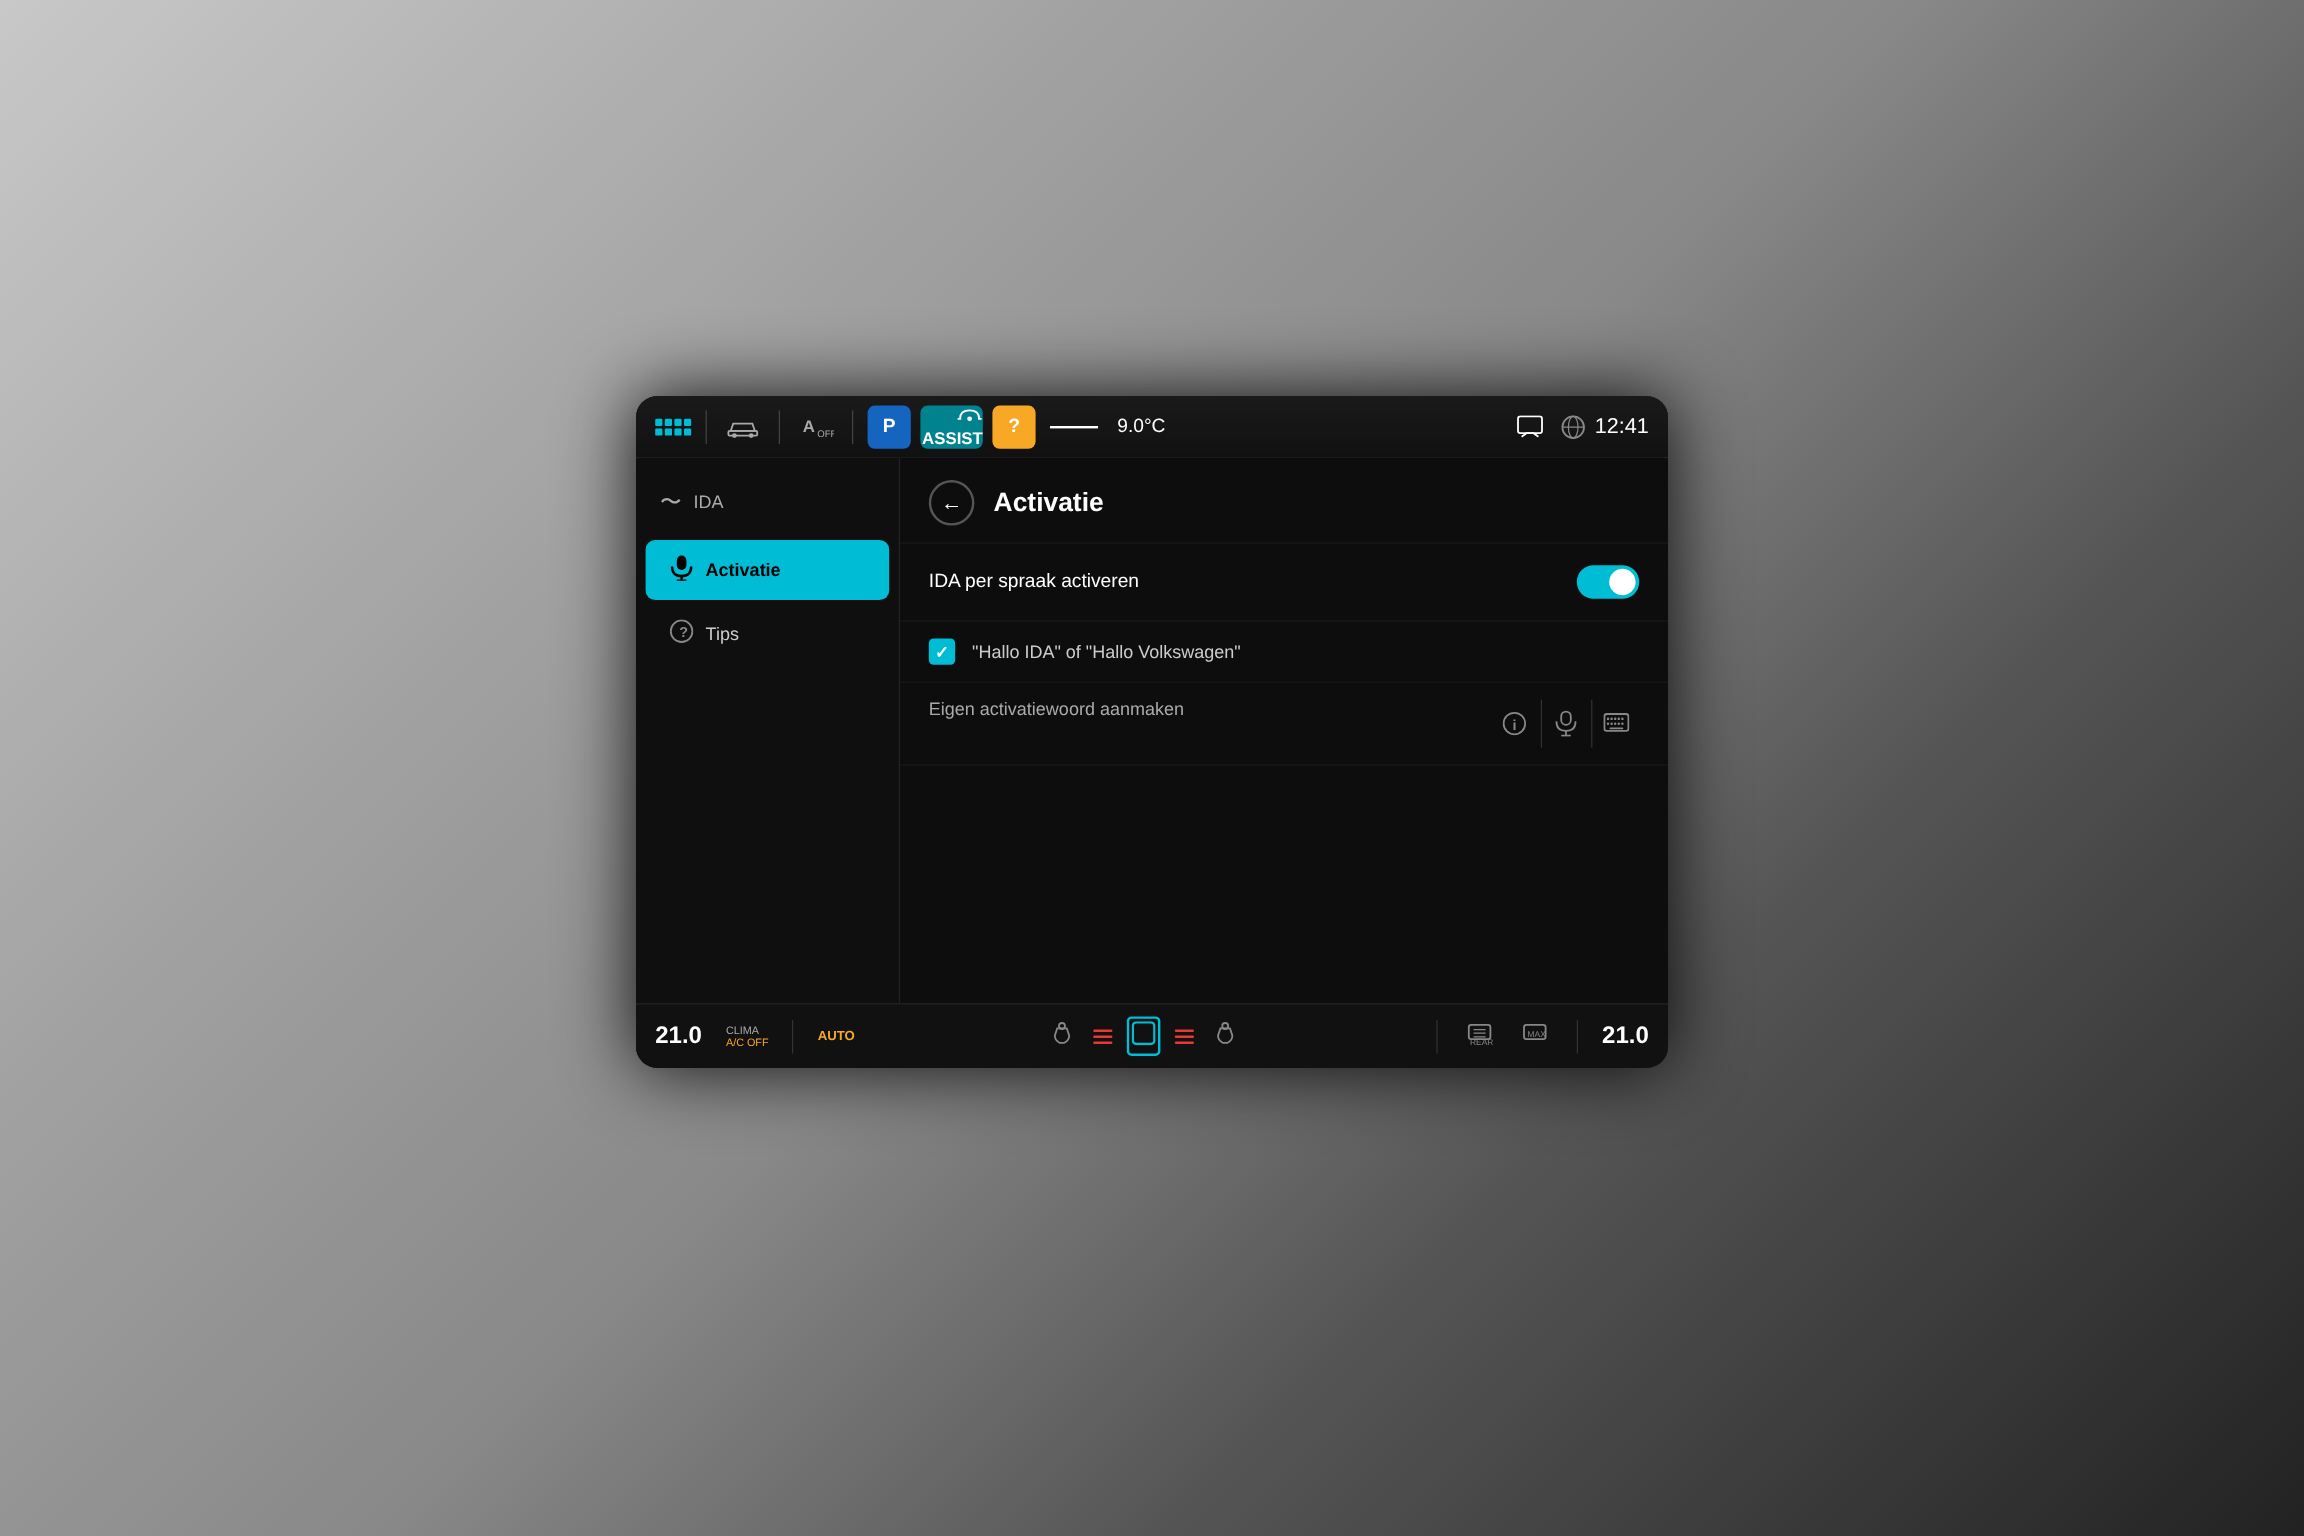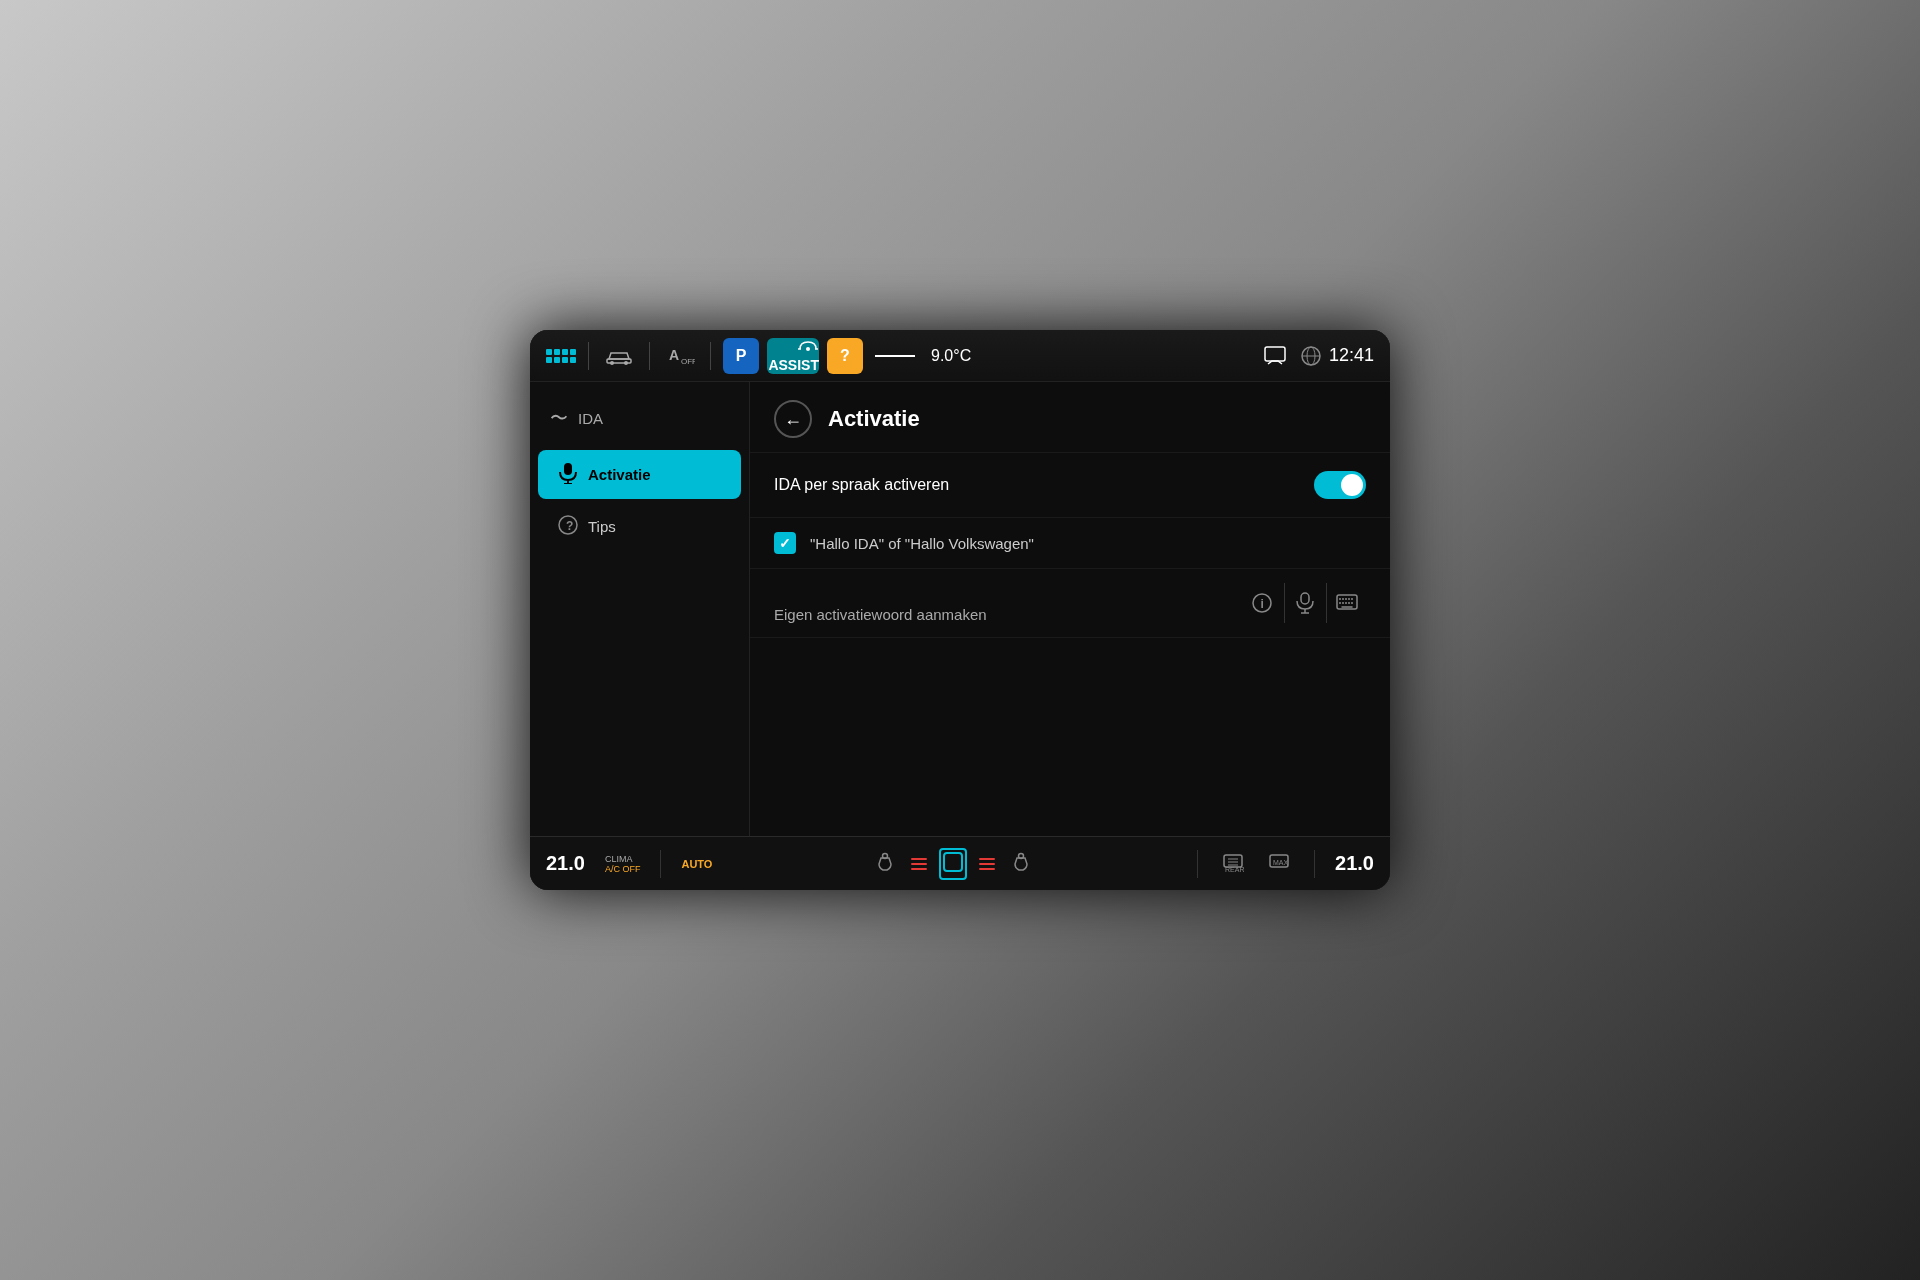--- a/index.html
+++ b/index.html
@@ -266,21 +266,21 @@
     }
 
     .checkbox-label {
       color: #ccc;
       font-size: 15px;
     }
 
     
     .input-row {
       display: flex;
-      align-items: flex-end;
+      align-items: flex-start;
       padding: 14px 24px;
       border-bottom: 1px solid #1a1a1a;
       gap: 12px;
     }
 
     .input-text {
       flex: 1;
       color: #aaa;
       font-size: 15px;
     }

